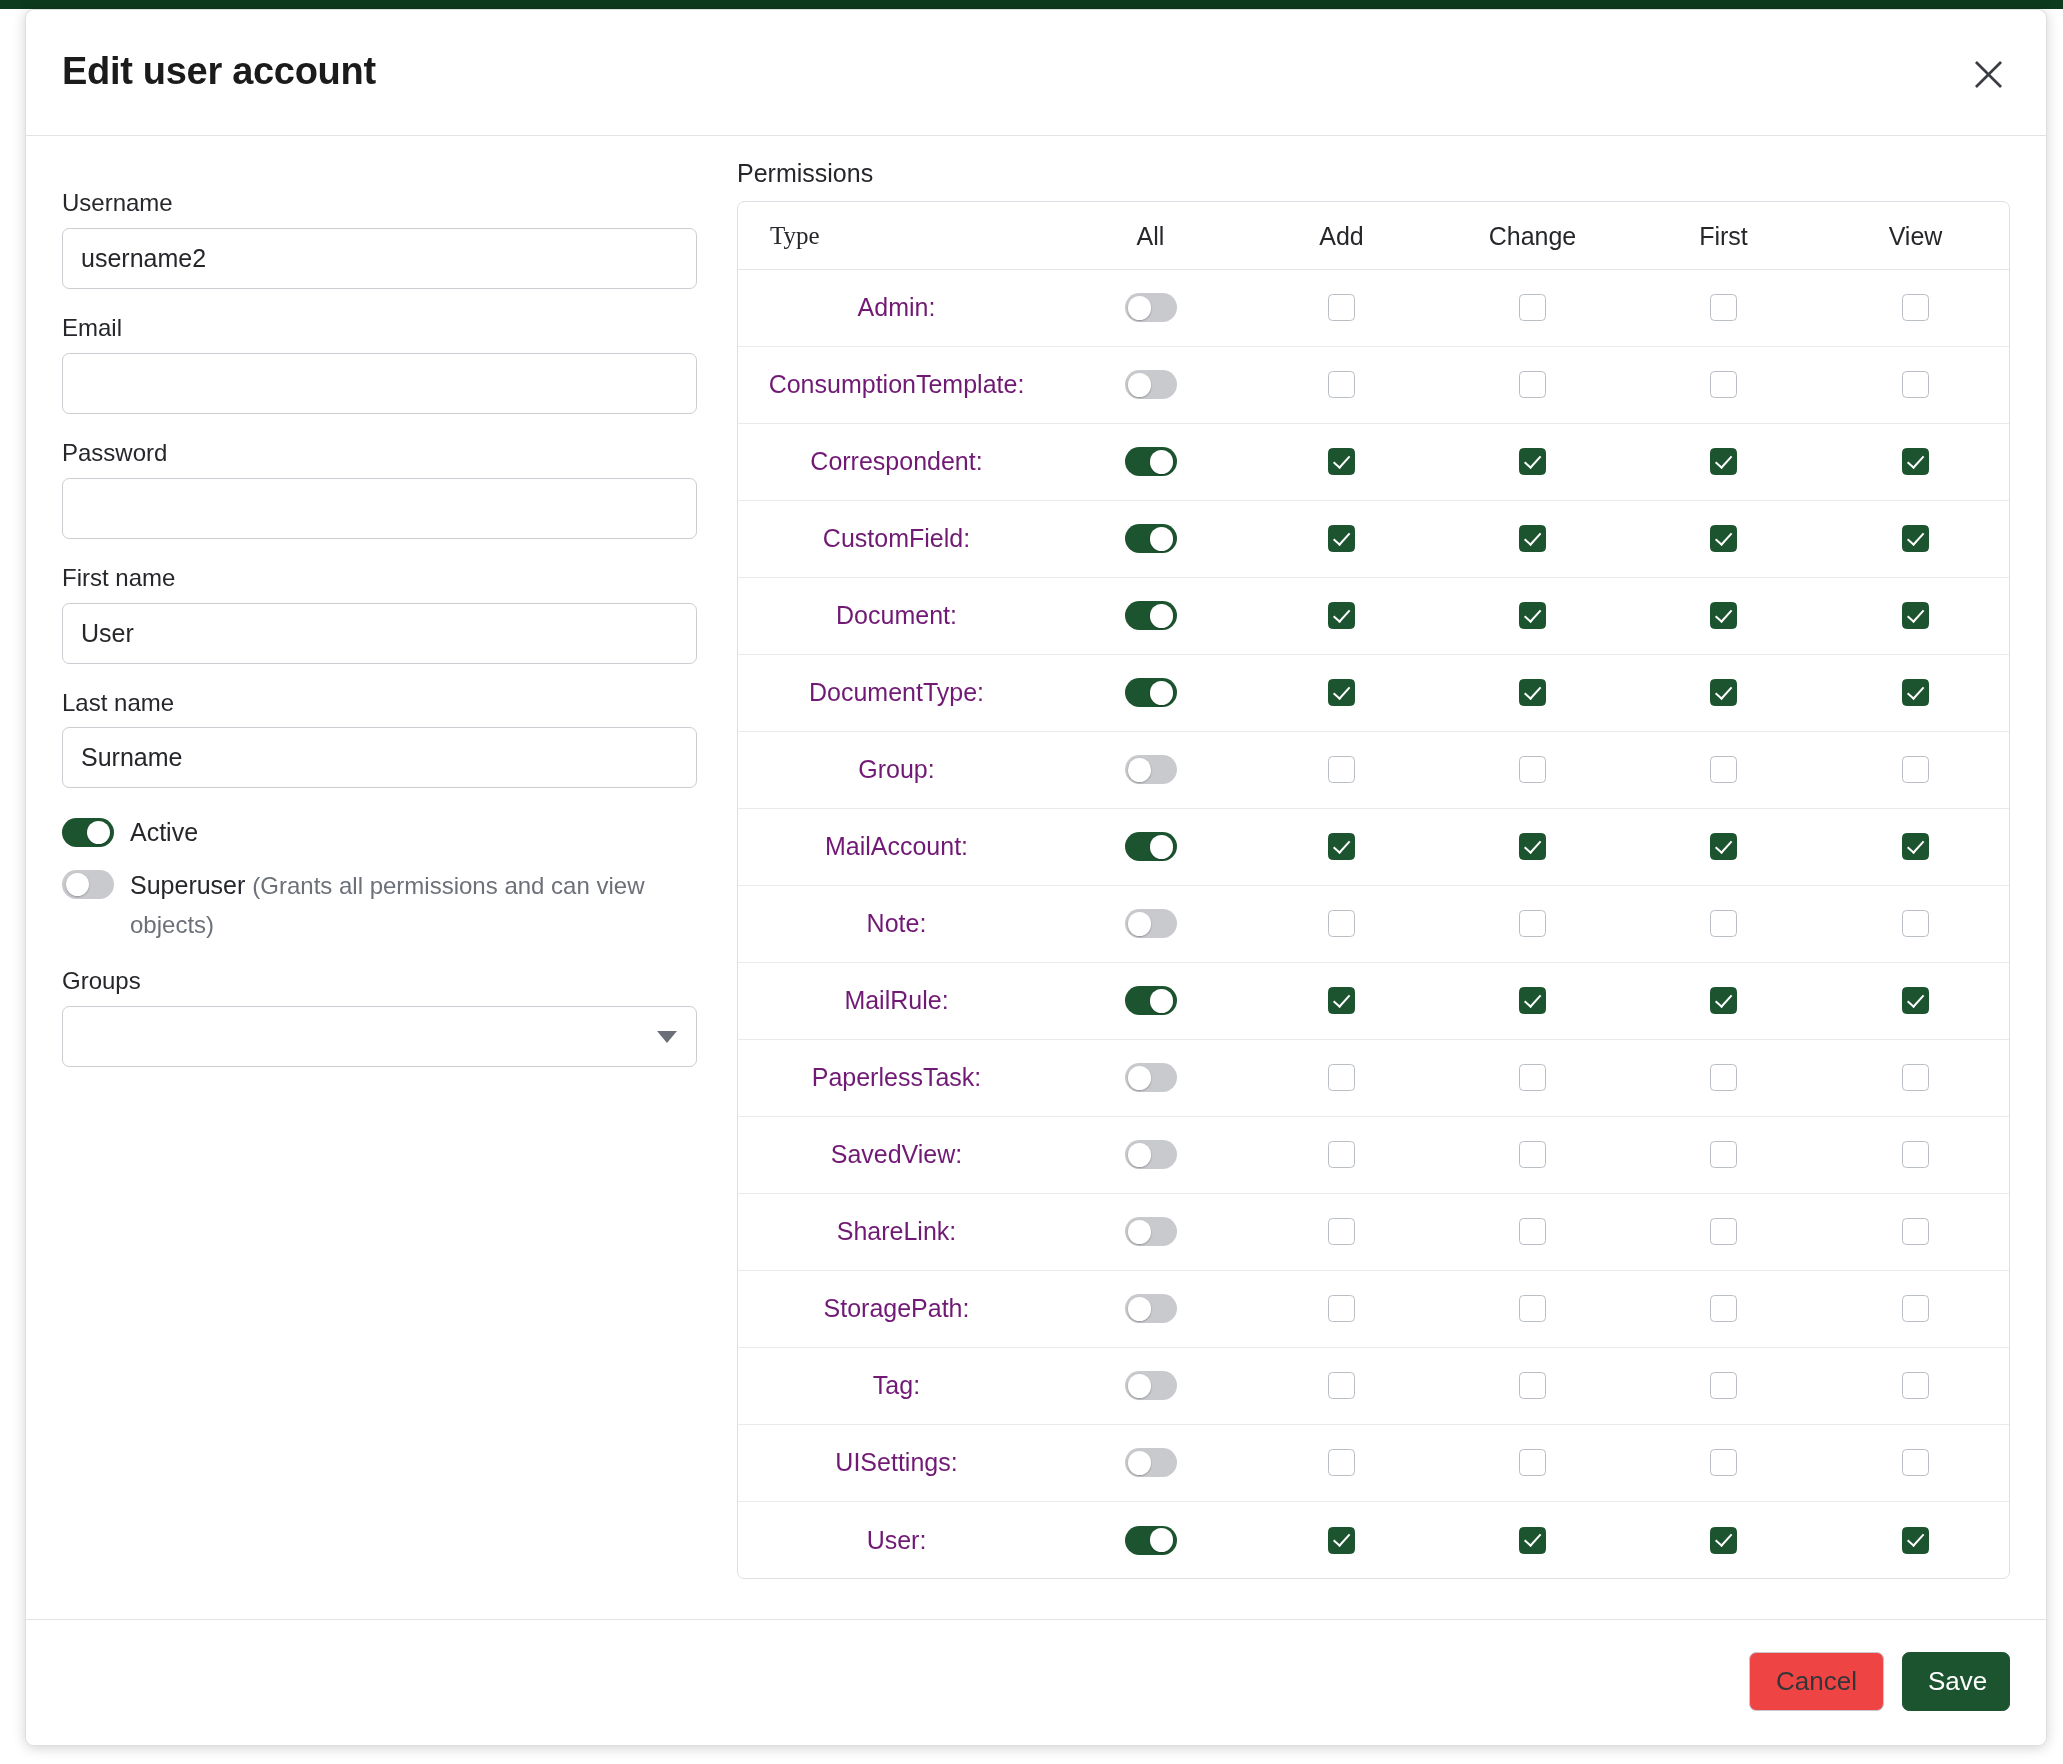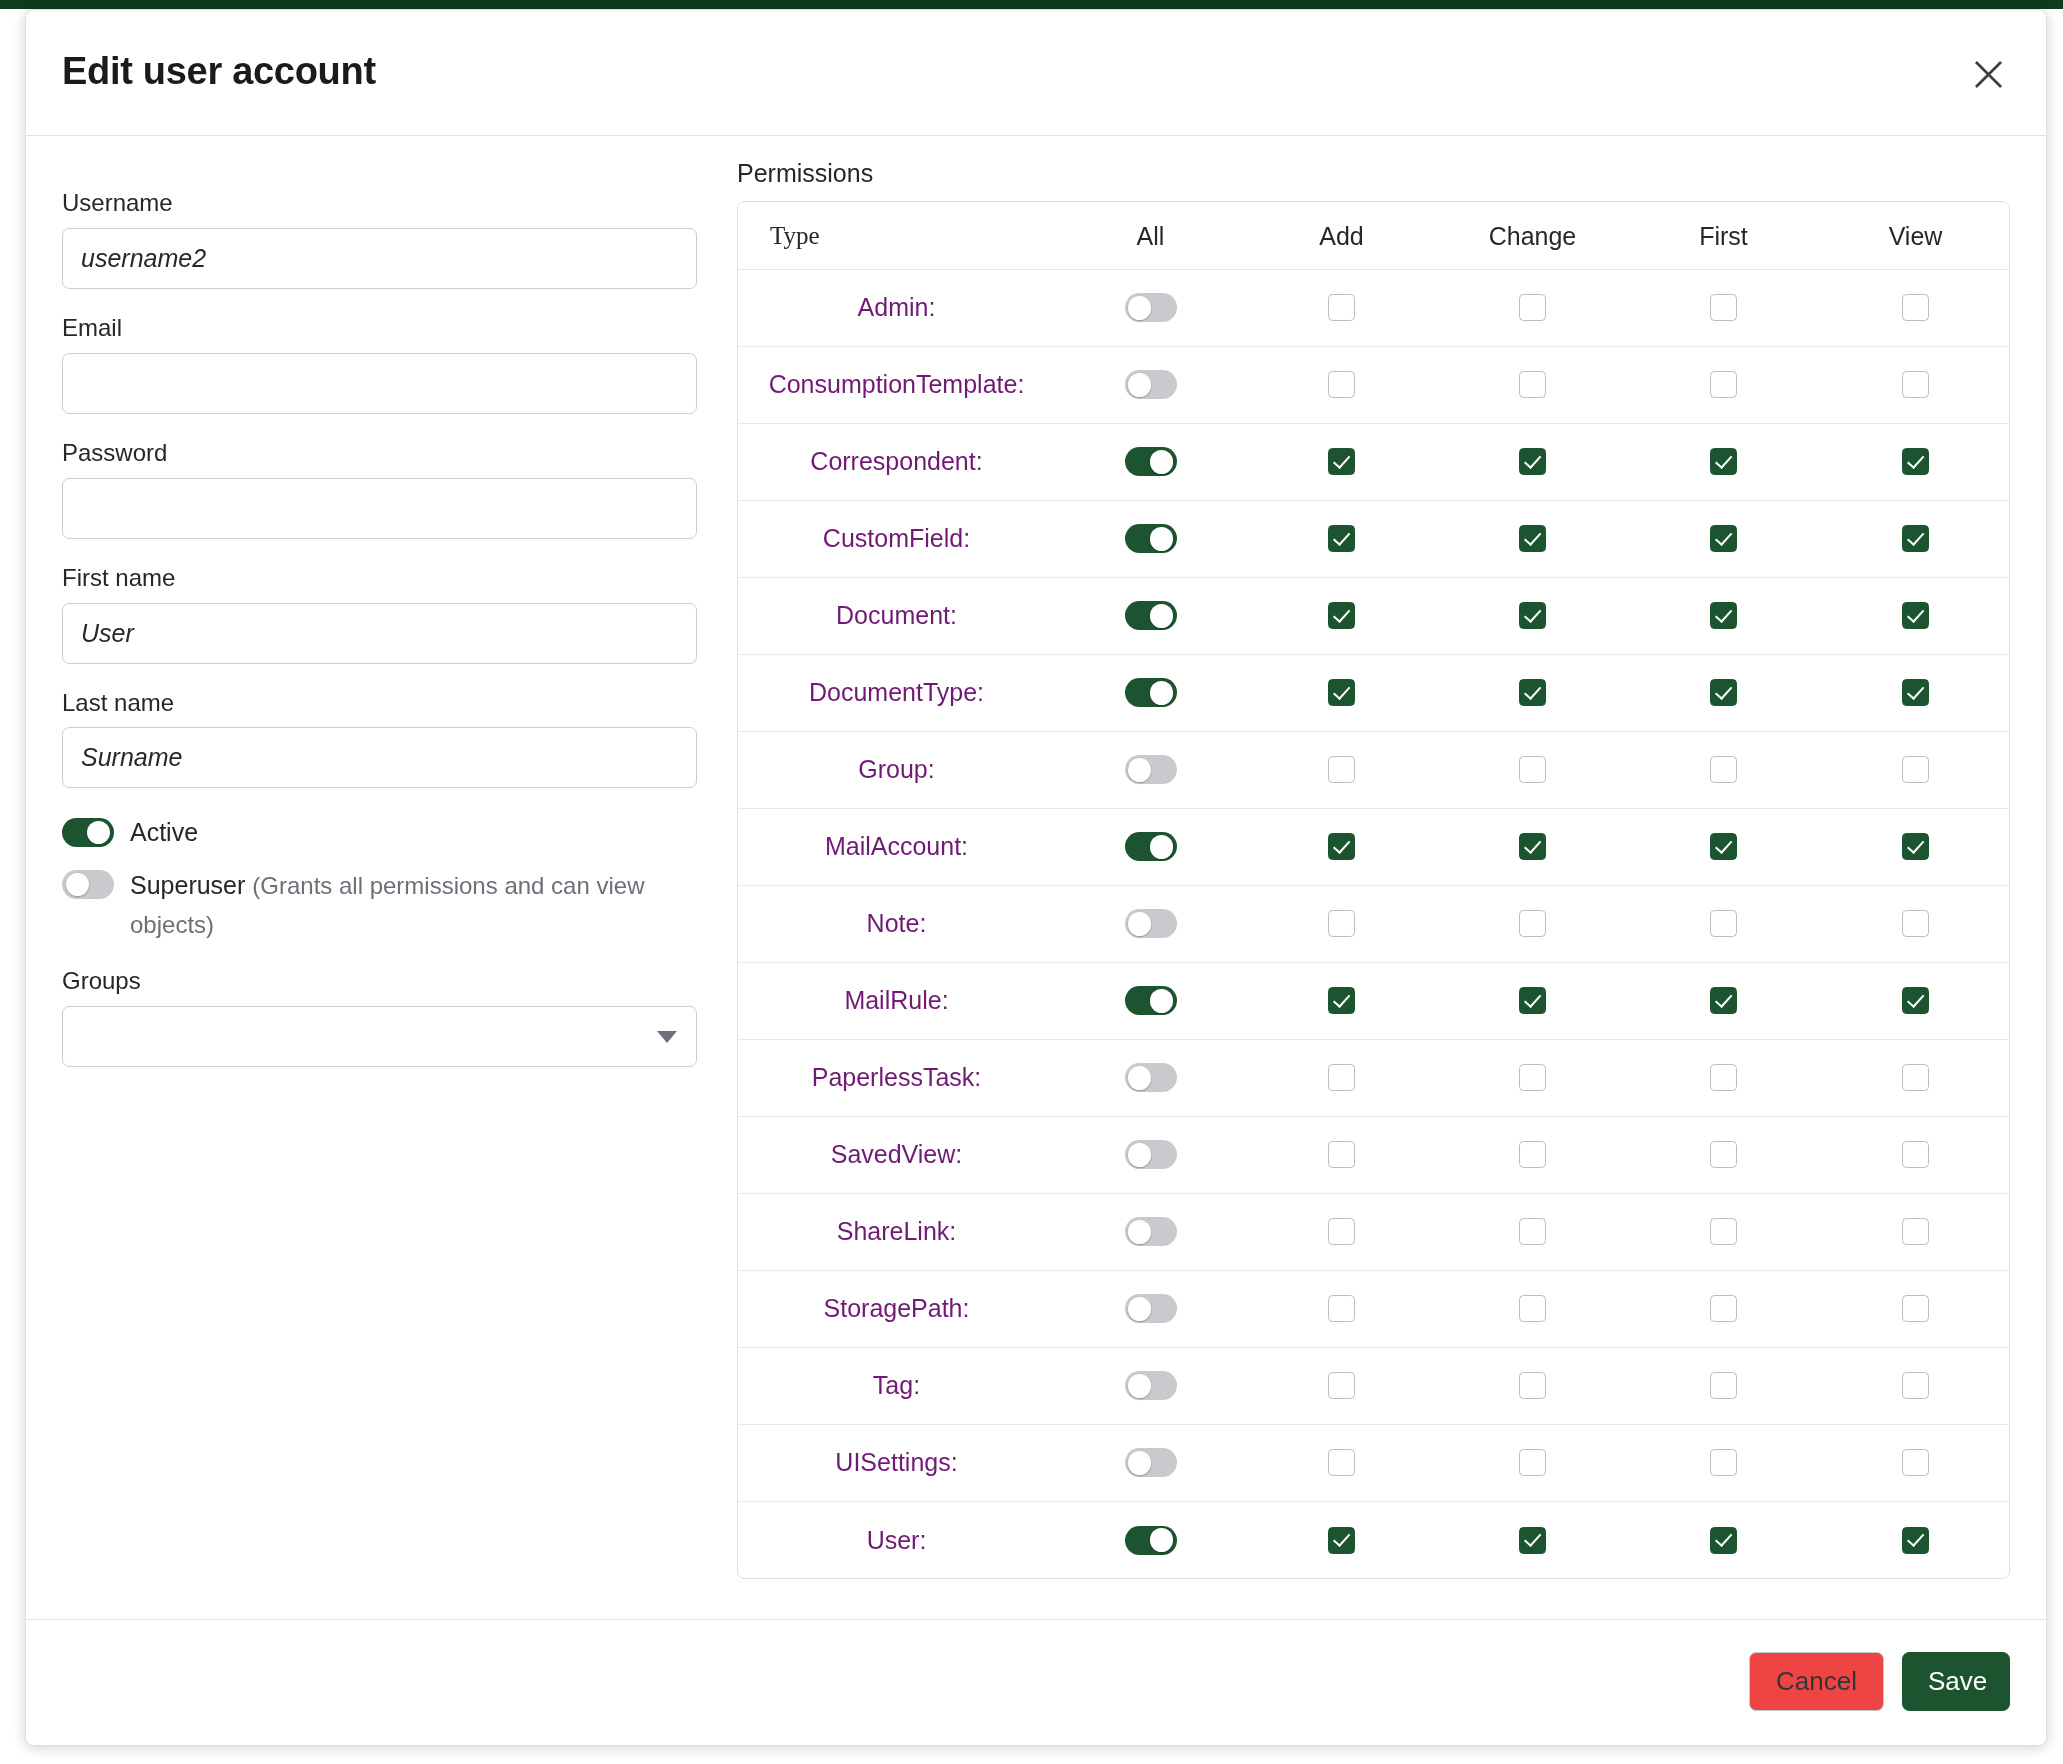--- a/index.html
+++ b/index.html
@@ -91,21 +91,20 @@
     width: 635px;
     height: 61px;
     border: 0.9px solid #c9ccd1;
     border-radius: 7.2px;
     font-size: 25px;
     color: #26272b;
     padding: 0 18px;
     font-family: "Liberation Sans", sans-serif;
     background: #fff;
     outline: none;
-    font-style: italic;
   }
   .field-block { margin-bottom: 25px; }
 
   .toggle-row {
     display: flex;
     align-items: flex-start;
     margin-bottom: 5.4px;
   }
   .toggle-row + .toggle-row { margin-top: 14.4px; }
 

